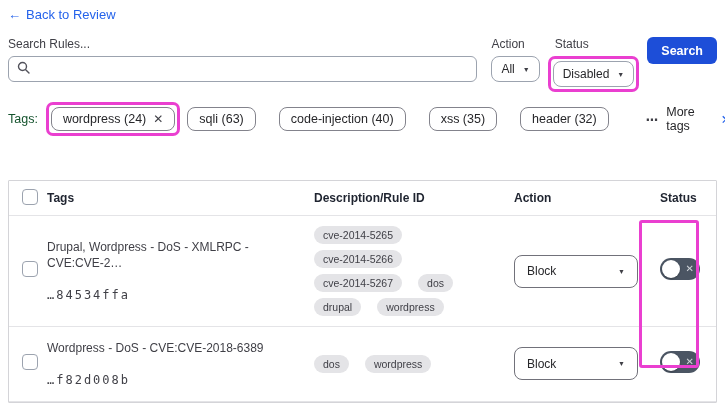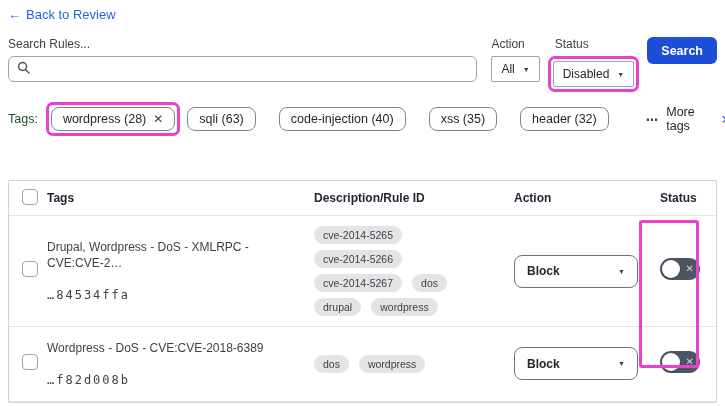--- a/index.html
+++ b/index.html
@@ -19,21 +19,21 @@
   
   .filter-row { display:flex; align-items:flex-start; margin-top:14px; }
   .field-label { font-size:12px; color:#3f3f46; margin-bottom:5px; display:block; }
   .search-group { flex:1 1 auto; }
   .search-box { display:flex; align-items:center; height:26px; border:1px solid #9ca3af;
     border-radius:6px; background:#fff; padding:0 8px; gap:6px; }
   .search-box input { border:none; outline:none; flex:1; font-size:12px;
     font-family:inherit; color:#27272a; background:transparent; }
   .action-group { margin-left:14px; }
   .select-box { display:inline-flex; align-items:center; justify-content:space-between;
-    gap:8px; height:26px; border:1px solid #9ca3af; border-radius:2px; background:#fff;
+    gap:8px; height:26px; border:1px solid #9ca3af; border-radius:8px; background:#fff;
     padding:4px 9px; font-size:12px; color:#27272a; cursor:pointer; white-space:nowrap; }
   .caret { font-size:7px; color:#3f3f46; }
   .status-group { margin-left:8px; }
   .status-group .field-label { margin-left:7px; }
   .hl { border:3px solid #ea3fd0; border-radius:7px; padding:2px; background:transparent; }
   .status-hl { margin-bottom:-5px; }
   .search-btn { margin-left:8px; height:27px; background:#1d4ed8; color:#fff; border:none;
     border-radius:6px; font-size:12.5px; font-weight:600; padding:0 14px; cursor:pointer;
     font-family:inherit; }
 
@@ -60,24 +60,24 @@
   .t-head { height:35px; border-bottom:1px solid #e4e4e7; font-weight:bold; font-size:12px; color:#1f2430; }
   .t-body-row { border-bottom:1px solid #e4e4e7; }
   .t-body-row:last-child { border-bottom:none; }
   .cell-check { padding-left:13px; align-self:center; }
   .checkbox { width:16px; height:16px; border:1.5px solid #9ca3af; border-radius:4px;
     background:#fff; display:inline-block; cursor:pointer; }
   .desc-cell { padding:14px 12px 14px 0; }
   .desc-text { font-size:12px; color:#3f3f46; line-height:1.3; }
   .rule-id { font-family:"DejaVu Sans Mono","Liberation Mono",monospace; font-size:12px;
     color:#3f3f46; letter-spacing:2px; margin-top:16px; }
-  .tags-cell { display:flex; flex-wrap:wrap; gap:6px 10px; padding:10px 14px 10px 0; align-content:center; }
+  .tags-cell { display:flex; flex-wrap:wrap; gap:6px 16px; padding:10px 14px 10px 0; align-content:center; }
   .mini-pill { background:#e4e4e7; color:#3f3f46; font-size:10.5px; padding:3px 9px;
     border-radius:9px; white-space:nowrap; }
-  .action-cell { padding-right:16px;font-weight:bold; }
+  .action-cell { padding-right:16px; }
   .block-select { width:124px; height:33px; border:1px solid #71717a; border-radius:8px;
     display:flex; align-items:center; justify-content:space-between; padding:0 12px;
     font-size:12px; color:#27272a; background:#fff; cursor:pointer; }
   .status-cell { padding-left:6px; }
   .toggle { position:relative; width:40px; height:22px; background:#4b5563; border-radius:11px;
     display:inline-flex; align-items:center; cursor:pointer; }
   .toggle .knob { position:absolute; left:2px; top:2px; width:18px; height:18px;
     background:#fff; border-radius:50%; box-shadow:0 1px 2px rgba(0,0,0,.25); }
   .toggle .off-x { position:absolute; right:6px; top:50%; transform:translateY(-50%);
     color:#d1d5db; font-size:10px; font-weight:bold; line-height:1; }
@@ -132,21 +132,21 @@
 
     <button class="search-btn">Search</button>
   </div>
 
   
   <div class="tags-bar">
     <span class="tags-label">Tags:</span>
 
     <div class="hl wp-hl">
       <div class="tag-pill">
-        <span>wordpress (28)</span>
+        <span>wordpress (24)</span>
         <span class="x">✕</span>
       </div>
     </div>
 
     <div class="tag-pill">
       <span>sqli (63)</span>
     </div>
     <div class="tag-pill">
       <span>code-injection (40)</span>
     </div>

